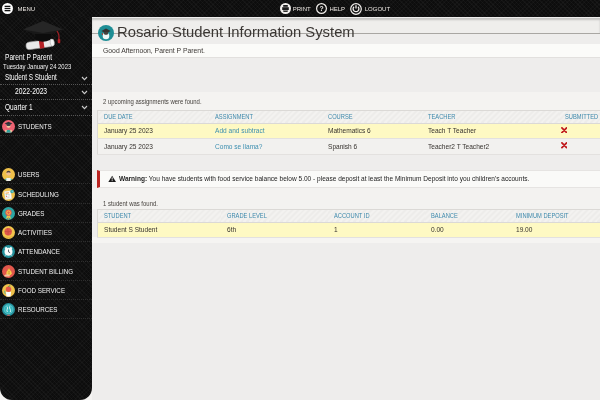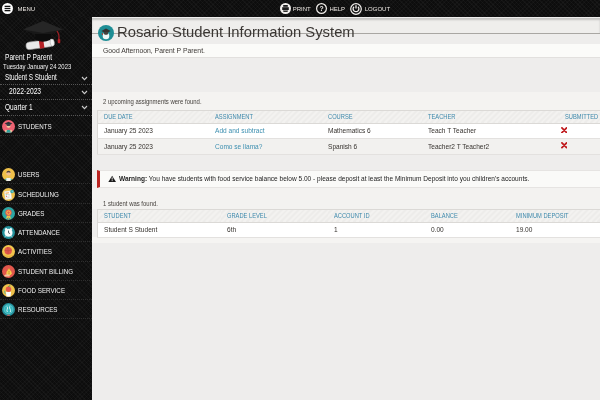--- a/index.html
+++ b/index.html
@@ -1,33 +1,33 @@
 <!DOCTYPE html>
 <html><head>
 <meta charset="utf-8">
 <style>
 *{margin:0;padding:0;box-sizing:border-box;}
 html,body{width:600px;height:400px;overflow:hidden;background:#f5f4f2;font-family:"Liberation Sans",sans-serif;}
 .tex{background-color:#0d0d0d;background-image:repeating-linear-gradient(45deg,rgba(255,255,255,.03) 0 1px,transparent 1px 3px),repeating-linear-gradient(-45deg,rgba(255,255,255,.022) 0 1px,transparent 1px 3px);}
 .sx{display:inline-block;transform-origin:0 50%;white-space:nowrap;}
 #topbar{position:absolute;left:0;top:0;width:600px;height:17px;z-index:5;}
-#sidebar{position:absolute;left:0;top:0;width:92px;height:400px;z-index:4;}
+#sidebar{position:absolute;left:0;top:0;width:92px;height:400px;z-index:4;border-radius:12px;}
 .tb-item{position:absolute;top:0;height:17px;display:flex;align-items:center;color:#ece7e2;font-size:6px;}
 .tb-item svg{flex:0 0 auto;}
 #main{position:absolute;left:92px;top:17px;width:508px;height:383px;background:#eeedec;}
 #hdr{position:absolute;left:0;top:1px;width:508px;height:16px;background:#efeeec;border-bottom:1px solid #a9a7a3;box-shadow:inset 0 2px 2px rgba(0,0,0,.18);}
 #hdr .ttl{position:absolute;left:25px;top:6px;font-size:14.8px;color:#3a3633;}
 #strip1{position:absolute;left:0;top:27px;width:508px;height:14px;background:#fbfbf9;border-bottom:1px solid #e2e0de;}
 #strip1 .sx{position:absolute;left:11px;top:2px;font-size:7.5px;color:#3c3835;transform:scaleX(.91);}
 #strip2{position:absolute;left:0;top:42px;width:508px;height:32px;background:#f5f4f2;border-bottom:1px solid #e2e0de;font-size:7.5px;color:#3c3835;}
 #strip2 .l1{position:absolute;left:11px;top:4.5px;transform:scaleX(.91);}
 #strip2 .l2{position:absolute;left:11px;top:16px;transform:scaleX(.91);}
 .note{position:absolute;left:11px;font-size:7px;color:#46423e;transform:scaleX(.85);}
 table{border-collapse:collapse;table-layout:fixed;}
-.dt{position:absolute;left:5px;width:503px;background:#ffffff;border:1px solid #dbd9d6;}
+.dt{position:absolute;left:5px;width:503px;background:#fef9c3;border:1px solid #dbd9d6;}
 .dt th{background-color:#f3f2f0;background-image:repeating-linear-gradient(135deg,rgba(0,0,0,0) 0 2px,rgba(0,0,0,.024) 2px 4px);color:#3d89ac;font-size:7px;font-weight:normal;text-align:left;padding:0 0 0 6px;height:13px;border-bottom:1px solid #dbd9d6;overflow:hidden;}
 .dt td{font-size:8px;color:#36322e;padding:0 0 0 6px;height:15.5px;border-bottom:1px solid #e3e1df;overflow:hidden;}
 .dt th .sx{transform:scaleX(.82);}
 .dt td .sx{transform:scaleX(.82);}
 .dt tr.alt td{background:#f2f1ef;}
 a.lnk{color:#3d8fb0;text-decoration:none;}
 #warn{position:absolute;left:5px;top:152.5px;width:503px;height:18.5px;border-left:3px solid #bb2421;background:#fafaf8;border-top:1px solid #e6e4e2;border-bottom:1px solid #e6e4e2;display:flex;align-items:center;}
 #warn .wt{font-size:7px;color:#1c1c1c;margin-left:3px;transform:scaleX(.935);transform-origin:0 50%;white-space:nowrap;display:inline-block;}
 </style>
 </head>
@@ -81,21 +81,21 @@
     <path d="M14 15 L30 15 L29 21 Q22 24.5 15 21 Z" fill="#0c0c0c"></path>
     <path d="M36 12 q2.8 4 1.8 8.5" fill="none" stroke="#9c2026" stroke-width="1.3"></path>
     <rect x="36.7" y="20" width="2.6" height="4.2" rx="1" fill="#b42025"></rect>
   </svg>
   <div class="sx" style="position:absolute;left:4.6px;top:52px;color:#fff;font-size:8.3px;transform:scaleX(.8);">Parent P Parent</div>
   <div class="sx" style="position:absolute;left:3.1px;top:62px;color:#f2f2f2;font-size:8px;transform:scaleX(.74);">Tuesday January 24 2023</div>
   <div style="position:absolute;left:0;top:71px;width:92px;">
     <div style="position:relative;height:14.4px;border-bottom:1px dotted #555;color:#fff;font-size:8.2px;line-height:14.4px;padding-left:5px;"><span class="sx" style="transform:scaleX(.78);">Student S Student</span><svg style="position:absolute;right:4px;top:5px;" width="7" height="5" viewBox="0 0 7 5">
           <path d="M1 1 L3.5 3.6 L6 1" fill="none" stroke="#ccc" stroke-width="1.1"></path>
         </svg></div>
-    <div style="position:relative;height:14.4px;border-bottom:1px dotted #555;color:#fff;font-size:8.2px;line-height:14.4px;padding-left:9px;"><span class="sx" style="transform:scaleX(.82);">2022-2023</span><svg style="position:absolute;right:4px;top:5px;" width="7" height="5" viewBox="0 0 7 5">
+    <div style="position:relative;height:14.4px;border-bottom:1px dotted #555;color:#fff;font-size:8.2px;line-height:14.4px;padding-left:15px;"><span class="sx" style="transform:scaleX(.82);">2022-2023</span><svg style="position:absolute;right:4px;top:5px;" width="7" height="5" viewBox="0 0 7 5">
           <path d="M1 1 L3.5 3.6 L6 1" fill="none" stroke="#ccc" stroke-width="1.1"></path>
         </svg></div>
     <div style="position:relative;height:16px;border-bottom:1px dotted #555;color:#fff;font-size:8.2px;line-height:15px;padding-left:5px;"><span class="sx" style="transform:scaleX(.8);">Quarter 1</span><svg style="position:absolute;right:4px;top:5px;" width="7" height="5" viewBox="0 0 7 5">
           <path d="M1 1 L3.5 3.6 L6 1" fill="none" stroke="#ccc" stroke-width="1.1"></path>
         </svg></div>
   </div>
   <div id="menu" style="position:absolute;left:0;top:116.8px;width:92px;">
       <div style="position:relative;height:19.3px;border-bottom:1px dotted #2e2e2e;text-align:center;">
         <svg style="position:absolute;left:1.8px;top:3.2px;" width="13" height="13" viewBox="0 0 12 12">
           <circle cx="6" cy="6" r="6" fill="#ee6272"></circle>
@@ -140,38 +140,38 @@
           <circle cx="6" cy="6" r="6" fill="#2ca6a4"></circle>
           <path d="M4.7 7.5 L3.6 11 L6 9.6 L8.4 11 L7.3 7.5 Z" fill="#efc14b"></path>
           <path d="M6 9.6 L5 11.8 L6 11.2 L7 11.8 Z" fill="#e8973f"></path>
           <circle cx="6" cy="5.2" r="2.9" fill="#e8564e"></circle>
           <circle cx="6" cy="5.2" r="1.6" fill="none" stroke="#f6c94d" stroke-width="0.9"></circle>
         </svg>
         <span class="sx" style="position:absolute;left:18px;top:50%;transform:translateY(-50%) scaleX(.78);transform-origin:0 50%;color:#f2f2f2;font-size:8px;">GRADES</span>
       </div>
       <div style="position:relative;height:19.3px;border-bottom:1px dotted #2e2e2e;">
         <svg style="position:absolute;left:1.8px;top:3.2px;" width="13" height="13" viewBox="0 0 12 12">
+          <circle cx="6" cy="6" r="6" fill="#f2c54c"></circle>
+          <circle cx="5.7" cy="5.3" r="3.4" fill="#e2574c"></circle>
+          <path d="M2.4 4.9 Q5.7 6.1 9 4.6 M5.2 2 Q6.1 5.3 5.5 8.6" stroke="#b4453e" stroke-width="0.5" fill="none"></path>
+          <path d="M1.5 9.8 Q6 11.6 10.5 9.6" stroke="#e2a93e" stroke-width="0.8" fill="none"></path>
+        </svg>
+        <span class="sx" style="position:absolute;left:18px;top:50%;transform:translateY(-50%) scaleX(.78);transform-origin:0 50%;color:#f2f2f2;font-size:8px;">ACTIVITIES</span>
+      </div>
+      <div style="position:relative;height:19.3px;border-bottom:1px dotted #2e2e2e;">
+        <svg style="position:absolute;left:1.8px;top:3.2px;" width="13" height="13" viewBox="0 0 12 12">
           <circle cx="6" cy="6" r="6" fill="#23919c"></circle>
           <circle cx="3.8" cy="2.9" r="1.1" fill="#eef6f6"></circle>
           <circle cx="8.2" cy="2.9" r="1.1" fill="#eef6f6"></circle>
           <circle cx="6" cy="6.3" r="3.7" fill="#f4fafa"></circle>
           <circle cx="6" cy="6.3" r="2.9" fill="#fff"></circle>
           <path d="M6 6.3 L6 4.2 M6 6.3 L7.5 7.1" stroke="#33434e" stroke-width="0.75" fill="none"></path>
           <path d="M3.2 9.5 L2.5 10.4 M8.8 9.5 L9.5 10.4" stroke="#eef6f6" stroke-width="0.8"></path>
         </svg>
         <span class="sx" style="position:absolute;left:18px;top:50%;transform:translateY(-50%) scaleX(.78);transform-origin:0 50%;color:#f2f2f2;font-size:8px;">ATTENDANCE</span>
-      </div>
-      <div style="position:relative;height:19.3px;border-bottom:1px dotted #2e2e2e;">
-        <svg style="position:absolute;left:1.8px;top:3.2px;" width="13" height="13" viewBox="0 0 12 12">
-          <circle cx="6" cy="6" r="6" fill="#f2c54c"></circle>
-          <circle cx="5.7" cy="5.3" r="3.4" fill="#e2574c"></circle>
-          <path d="M2.4 4.9 Q5.7 6.1 9 4.6 M5.2 2 Q6.1 5.3 5.5 8.6" stroke="#b4453e" stroke-width="0.5" fill="none"></path>
-          <path d="M1.5 9.8 Q6 11.6 10.5 9.6" stroke="#e2a93e" stroke-width="0.8" fill="none"></path>
-        </svg>
-        <span class="sx" style="position:absolute;left:18px;top:50%;transform:translateY(-50%) scaleX(.78);transform-origin:0 50%;color:#f2f2f2;font-size:8px;">ACTIVITIES</span>
       </div>
       <div style="position:relative;height:19.3px;border-bottom:1px dotted #2e2e2e;">
         <svg style="position:absolute;left:1.8px;top:3.2px;" width="13" height="13" viewBox="0 0 12 12">
           <circle cx="6" cy="6" r="6" fill="#e2574c"></circle>
           <path d="M5.5 4.6 Q3.6 6.1 4 7.9 Q4.5 9.7 6.7 9.6 Q8.8 9.4 9 7.6 Q9.1 5.8 7.3 4.6 Z" fill="#f6c94d"></path>
           <path d="M5.6 4.5 L7.2 4.5 L7.6 3.4 L5.2 3.4 Z" fill="#e8b23e"></path>
           <path d="M2 9.6 Q4.4 7.8 7.2 9.3 L6.9 10.6 H2.2 Z" fill="#f2c79c"></path>
           <path d="M6.5 6 L6.5 8.2 M5.7 8 Q6.5 8.7 7.2 8 M5.7 6.3 Q6.5 5.6 7.2 6.3" stroke="#b98f2e" stroke-width="0.5" fill="none"></path>
         </svg>
         <span class="sx" style="position:absolute;left:18px;top:50%;transform:translateY(-50%) scaleX(.78);transform-origin:0 50%;color:#f2f2f2;font-size:8px;">STUDENT BILLING</span>

